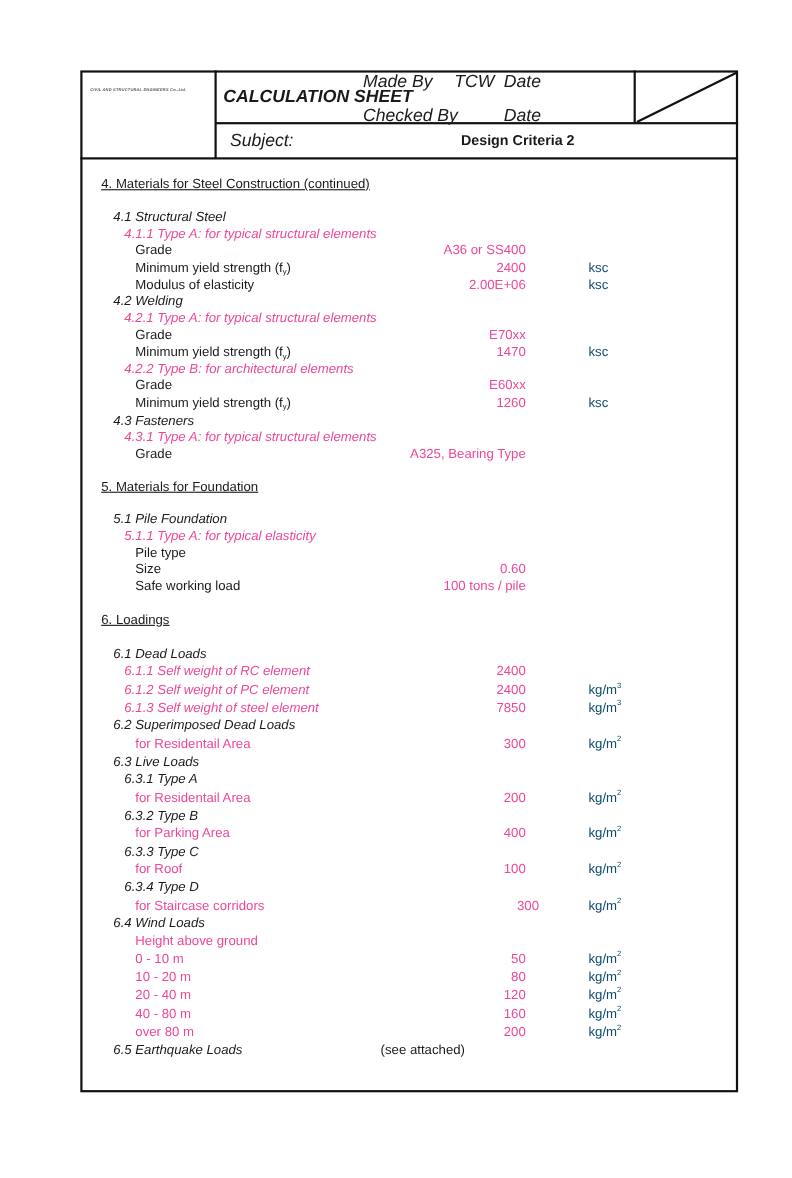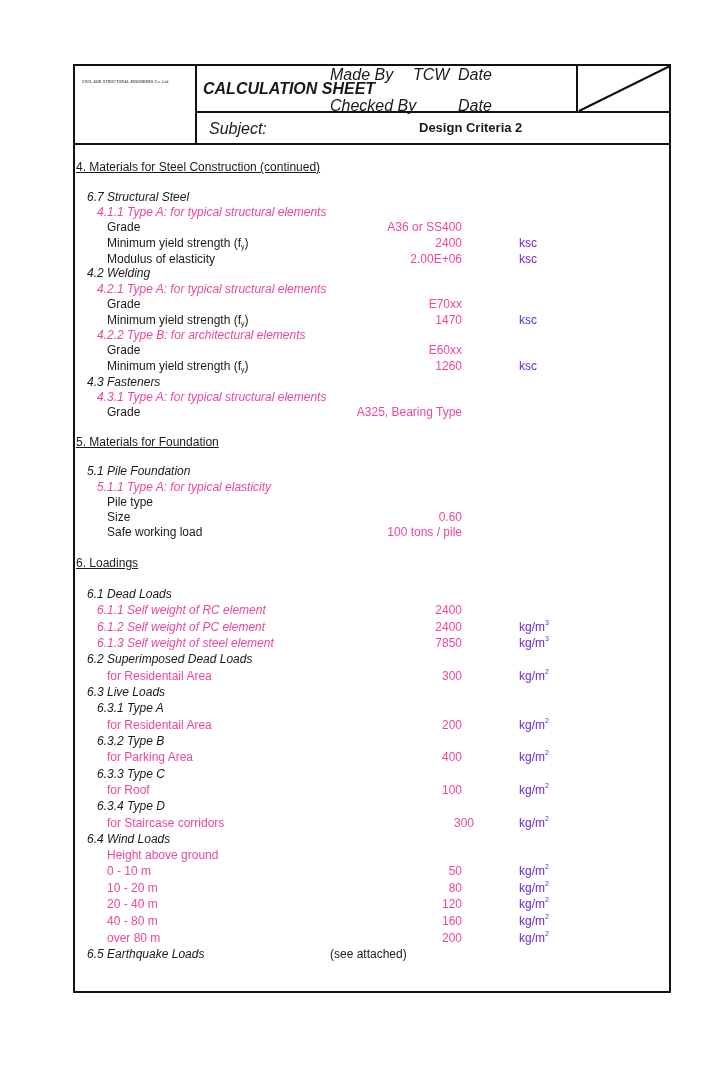--- a/index.html
+++ b/index.html
@@ -9,24 +9,24 @@
            border:2px solid #111; box-sizing:border-box; }
   .hdr-line { position:absolute; background:#111; }
   .abs { position:absolute; white-space:nowrap; }
   .logo { position:absolute; left:82px; top:80px; width:110px; }
   .logo-main { font-size:36px; font-weight:bold; font-style:italic; letter-spacing:-1px;
                color:#6e6e6e; line-height:36px; }
   .logo-main .e { color:#d42a2a; }
   .logo-sub { font-size:3.6px; font-weight:bold; font-style:italic; color:#555; letter-spacing:0.2px; margin-top:0px; }
   .h12 { font-size:16px;font-style:italic; }
   .bold { font-weight:bold; }
-  .row { position:absolute; left:0; width:668px; height:16px; font-size:12px; line-height:16px; }
+  .row { position:absolute; left:16px; width:668px; height:16px; font-size:12px; line-height:16px; }
   .row .lbl { position:absolute; white-space:nowrap; }
   .row .val { position:absolute; right:206px; white-space:nowrap; text-align:right; }
-  .row .unit { position:absolute; left:519px; white-space:nowrap; color:#6d28d9; }
+  .row .unit { position:absolute; left:519px; white-space:nowrap; color:#0c4a6e; }
   .row .mid { position:absolute; left:330px; white-space:nowrap; }
   .red { color:#ec4899; }
   .it { font-style:italic; }
   .ul { text-decoration:underline; }
   .l0 { left:76px; }
   .l1 { left:87px; }
   .l2 { left:97px; }
   .l3 { left:107px; }
   sup { font-size:7px; line-height:0; vertical-align:6px; }
   sub { font-size:7px; line-height:0; vertical-align:-2px; }
@@ -54,21 +54,21 @@
 <div class="abs h12" style="left:458px;top:66px;">Date</div>
 <div class="abs h12" style="left:330px;top:97px;">Checked By</div>
 <div class="abs h12" style="left:458px;top:97px;">Date</div>
 <div class="abs h12" style="left:209px;top:120px;">Subject:</div>
 <div class="abs bold" style="left:419px;top:120px;font-size:13px;">Design Criteria 2</div>
 
 <div class="row" style="top:159px;">
     <span class="lbl l0 ul">4.  Materials for Steel Construction (continued)</span>
   </div>
 <div class="row" style="top:189px;">
-    <span class="lbl l1 it">6.7  Structural Steel</span>
+    <span class="lbl l1 it">4.1  Structural Steel</span>
   </div>
 <div class="row" style="top:204px;">
     <span class="lbl l2 it red">4.1.1  Type A: for typical structural elements</span>
   </div>
 <div class="row" style="top:219px;">
   <span class="lbl l3">Grade</span>
   <span class="val red">A36 or SS400</span>
 </div>
 <div class="row" style="top:235px;">
   <span class="lbl l3"><span>Minimum yield strength (f</span><sub>y</sub><span>)</span></span>

